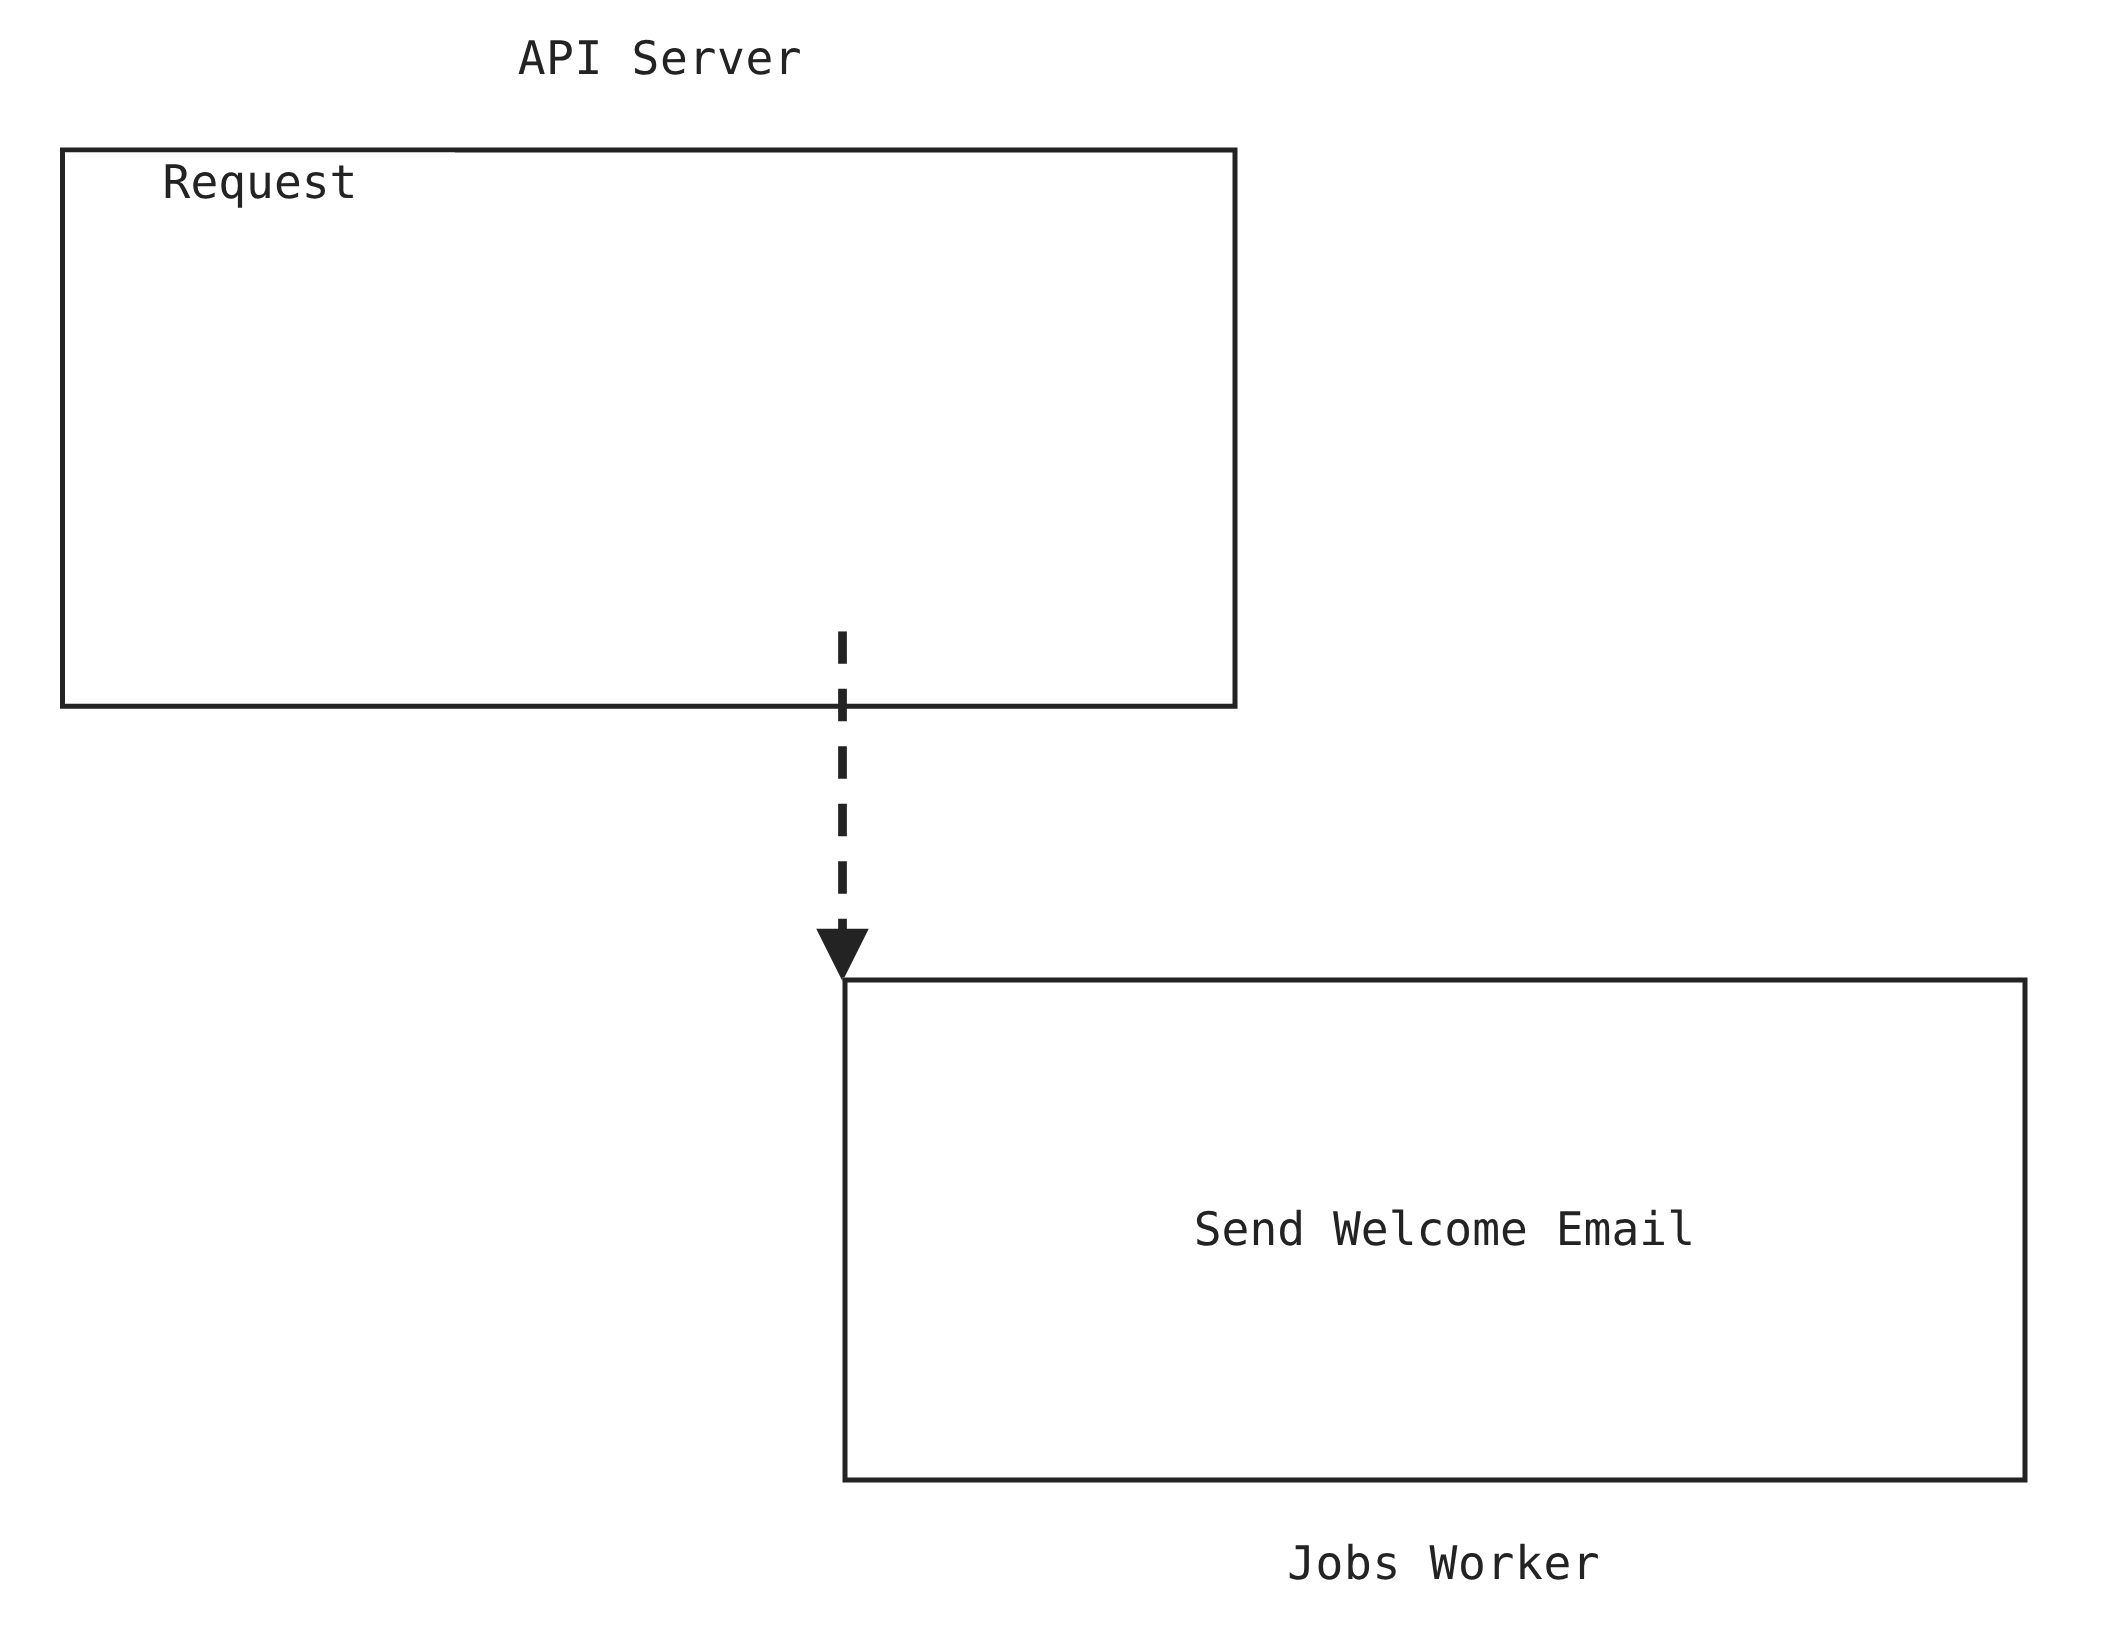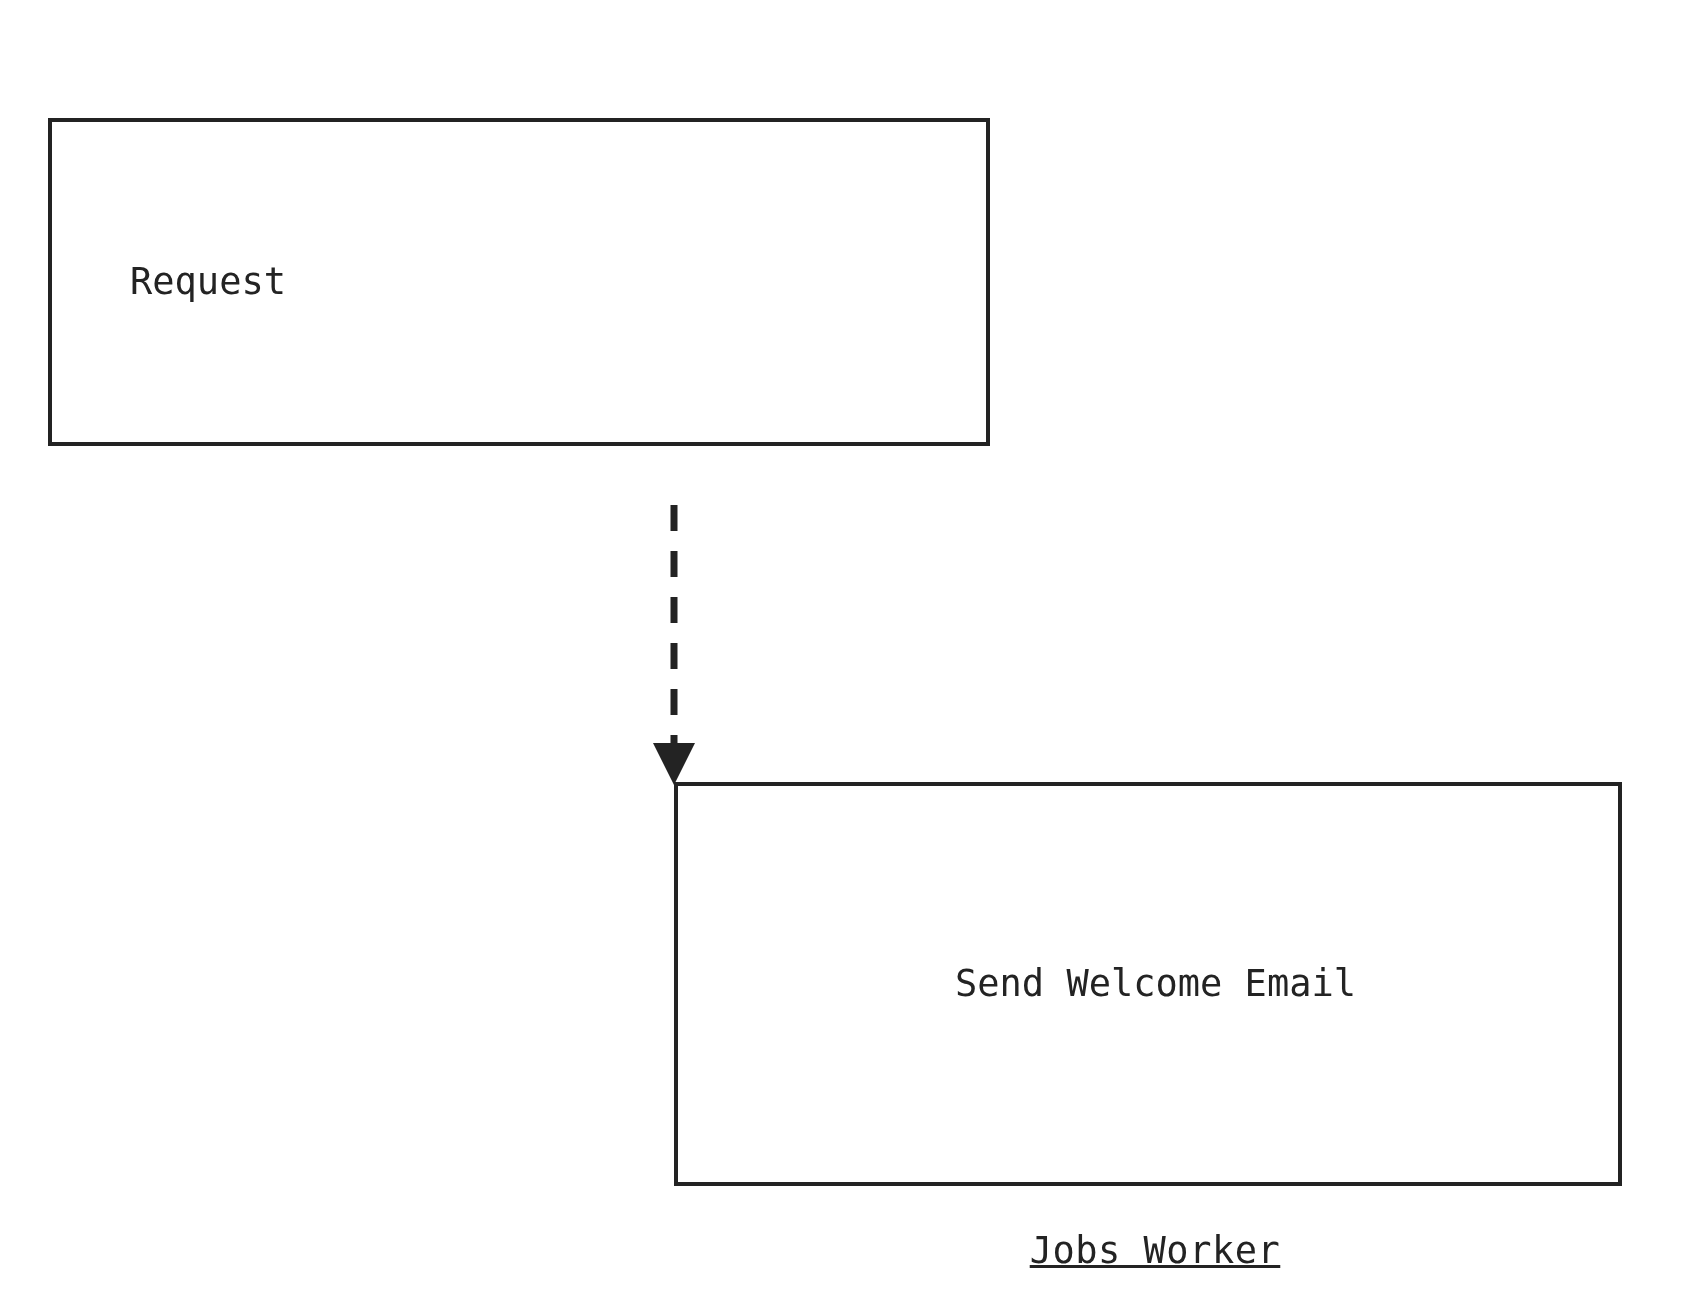--- a/index.html
+++ b/index.html
@@ -30,35 +30,34 @@
   }
   #api-title {
     left: 248px;
     top: 26px;
     width: 560px;
   }
   #jobs-title {
     left: 875px;
     top: 1230px;
     width: 560px;
-    text-decoration: underline;
   }
 
   
   #api-box {
     position: absolute;
     left: 48px;
     top: 118px;
     width: 942px;
-    height: 328px;
+    height: 449px;
     box-sizing: border-box;
     border: 4px solid #232323;
     background: #ffffff;
     display: flex;
-    flex-direction: row;
+    flex-direction: column;
     align-items: stretch;
   }
   .lane {
     position: relative;
     display: flex;
     align-items: center;
     justify-content: center;
     box-sizing: border-box;
     background: #ffffff;
   }
@@ -105,20 +104,21 @@
   #jobs-box .lane-label {
     font-size: 37px;
     margin-left: 15px;
   }
 </style>
 </head>
 <body>
 
 <div id="canvas">
 
+  <div id="api-title" class="group-title">API Server</div>
 
   <div id="api-box">
     <div id="lane-request" class="lane">
       <span class="lane-label">Request</span>
     </div>
   </div>
 
   <svg id="connector" viewBox="0 0 110 290" width="110" height="290" aria-hidden="true">
     <line x1="54" y1="0" x2="54" y2="240" stroke="#232323" stroke-width="7" stroke-dasharray="26 20"></line>
     <polygon points="33,238 75,238 54,280" fill="#232323"></polygon>

